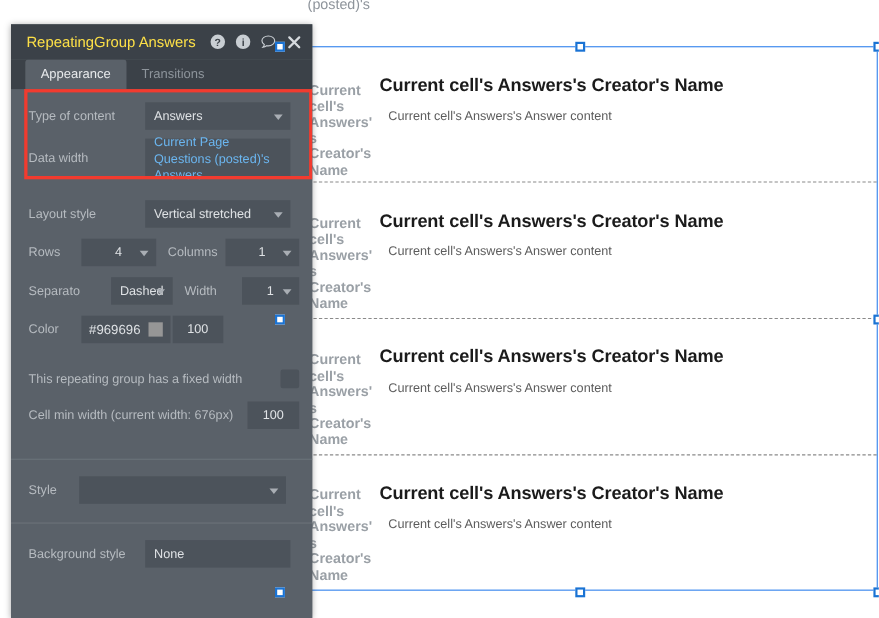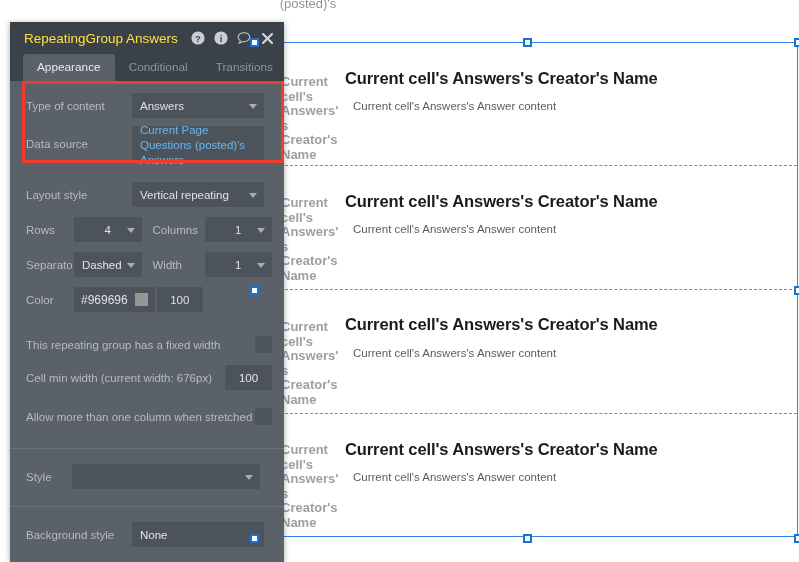--- a/index.html
+++ b/index.html
@@ -324,53 +324,52 @@
         <span class="hicon">
           <svg width="13" height="13" viewBox="0 0 13 13">
               <path d="M2 2 L11 11 M11 2 L2 11" stroke="#d6dade" stroke-width="2.1" stroke-linecap="round"></path>
             </svg>
         </span>
       </div>
     </div>
 
     <div class="tabs">
       <div class="tab active">Appearance</div>
-      <div class="tab">Conditional</div>
       <div class="tab">Transitions</div>
     </div>
 
     <div class="panel-body">
 
       <div class="redbox"></div>
 
       <div style="height:9px;"></div>
 
       <div class="row">
         <div class="lbl w1">Type of content</div>
         <div class="field sel-big">
           <span>Answers</span>
           <span class="caret"></span>
         </div>
       </div>
 
       <div style="height:5px;"></div>
 
       <div class="row">
-        <div class="lbl w1">Data source</div>
+        <div class="lbl w1">Data width</div>
         <div class="field multiline sel-big">
           <a>Current Page Questions (posted)'s Answers</a>
         </div>
       </div>
 
       <div style="height:17px;"></div>
 
       <div class="row">
         <div class="lbl w1">Layout style</div>
         <div class="field sel-big">
-          <span>Vertical repeating</span>
+          <span>Vertical stretched</span>
           <span class="caret"></span>
         </div>
       </div>
 
       <div style="height:4px;"></div>
 
       <div class="row">
         <div class="lbl" style="width:48px;flex:none;">Rows</div>
         <div class="field sel-sm num-center">
           <span class="center-txt">4</span>
@@ -380,21 +379,21 @@
         <div class="field sel-sm num-center">
           <span class="center-txt">1</span>
           <span class="caret"></span>
         </div>
       </div>
 
       <div style="height:4px;"></div>
 
       <div class="row">
         <div class="lbl" style="width:48px;flex:none;">Separato</div>
-        <div class="field" style="width:72px;">
+        <div class="field" style="width:72px;margin-left:27px;">
           <span>Dashed</span>
           <span class="caret"></span>
         </div>
         <div class="lbl" style="width:63px;flex:none;padding-left:11px;">Width</div>
         <div class="field sel-sm num-center">
           <span class="center-txt">1</span>
           <span class="caret"></span>
         </div>
       </div>
 
@@ -423,24 +422,20 @@
       <div class="row">
         <div class="lbl wide">Cell min width (current width: 676px)</div>
         <div class="numbox">100</div>
       </div>
 
       <div style="height:6px;"></div>
 
 
       <div style="height:2px;"></div>
 
-      <div class="row">
-        <div class="lbl wide">Allow more than one column when stretched</div>
-        <div class="checkbox"></div>
-      </div>
 
       <div style="height:10px;"></div>
       <div class="divider"></div>
       <div style="height:6px;"></div>
 
       <div class="row">
         <div class="lbl" style="width:46px;flex:none;">Style</div>
         <div class="field style-empty">
           <span></span>
           <span class="caret"></span>

